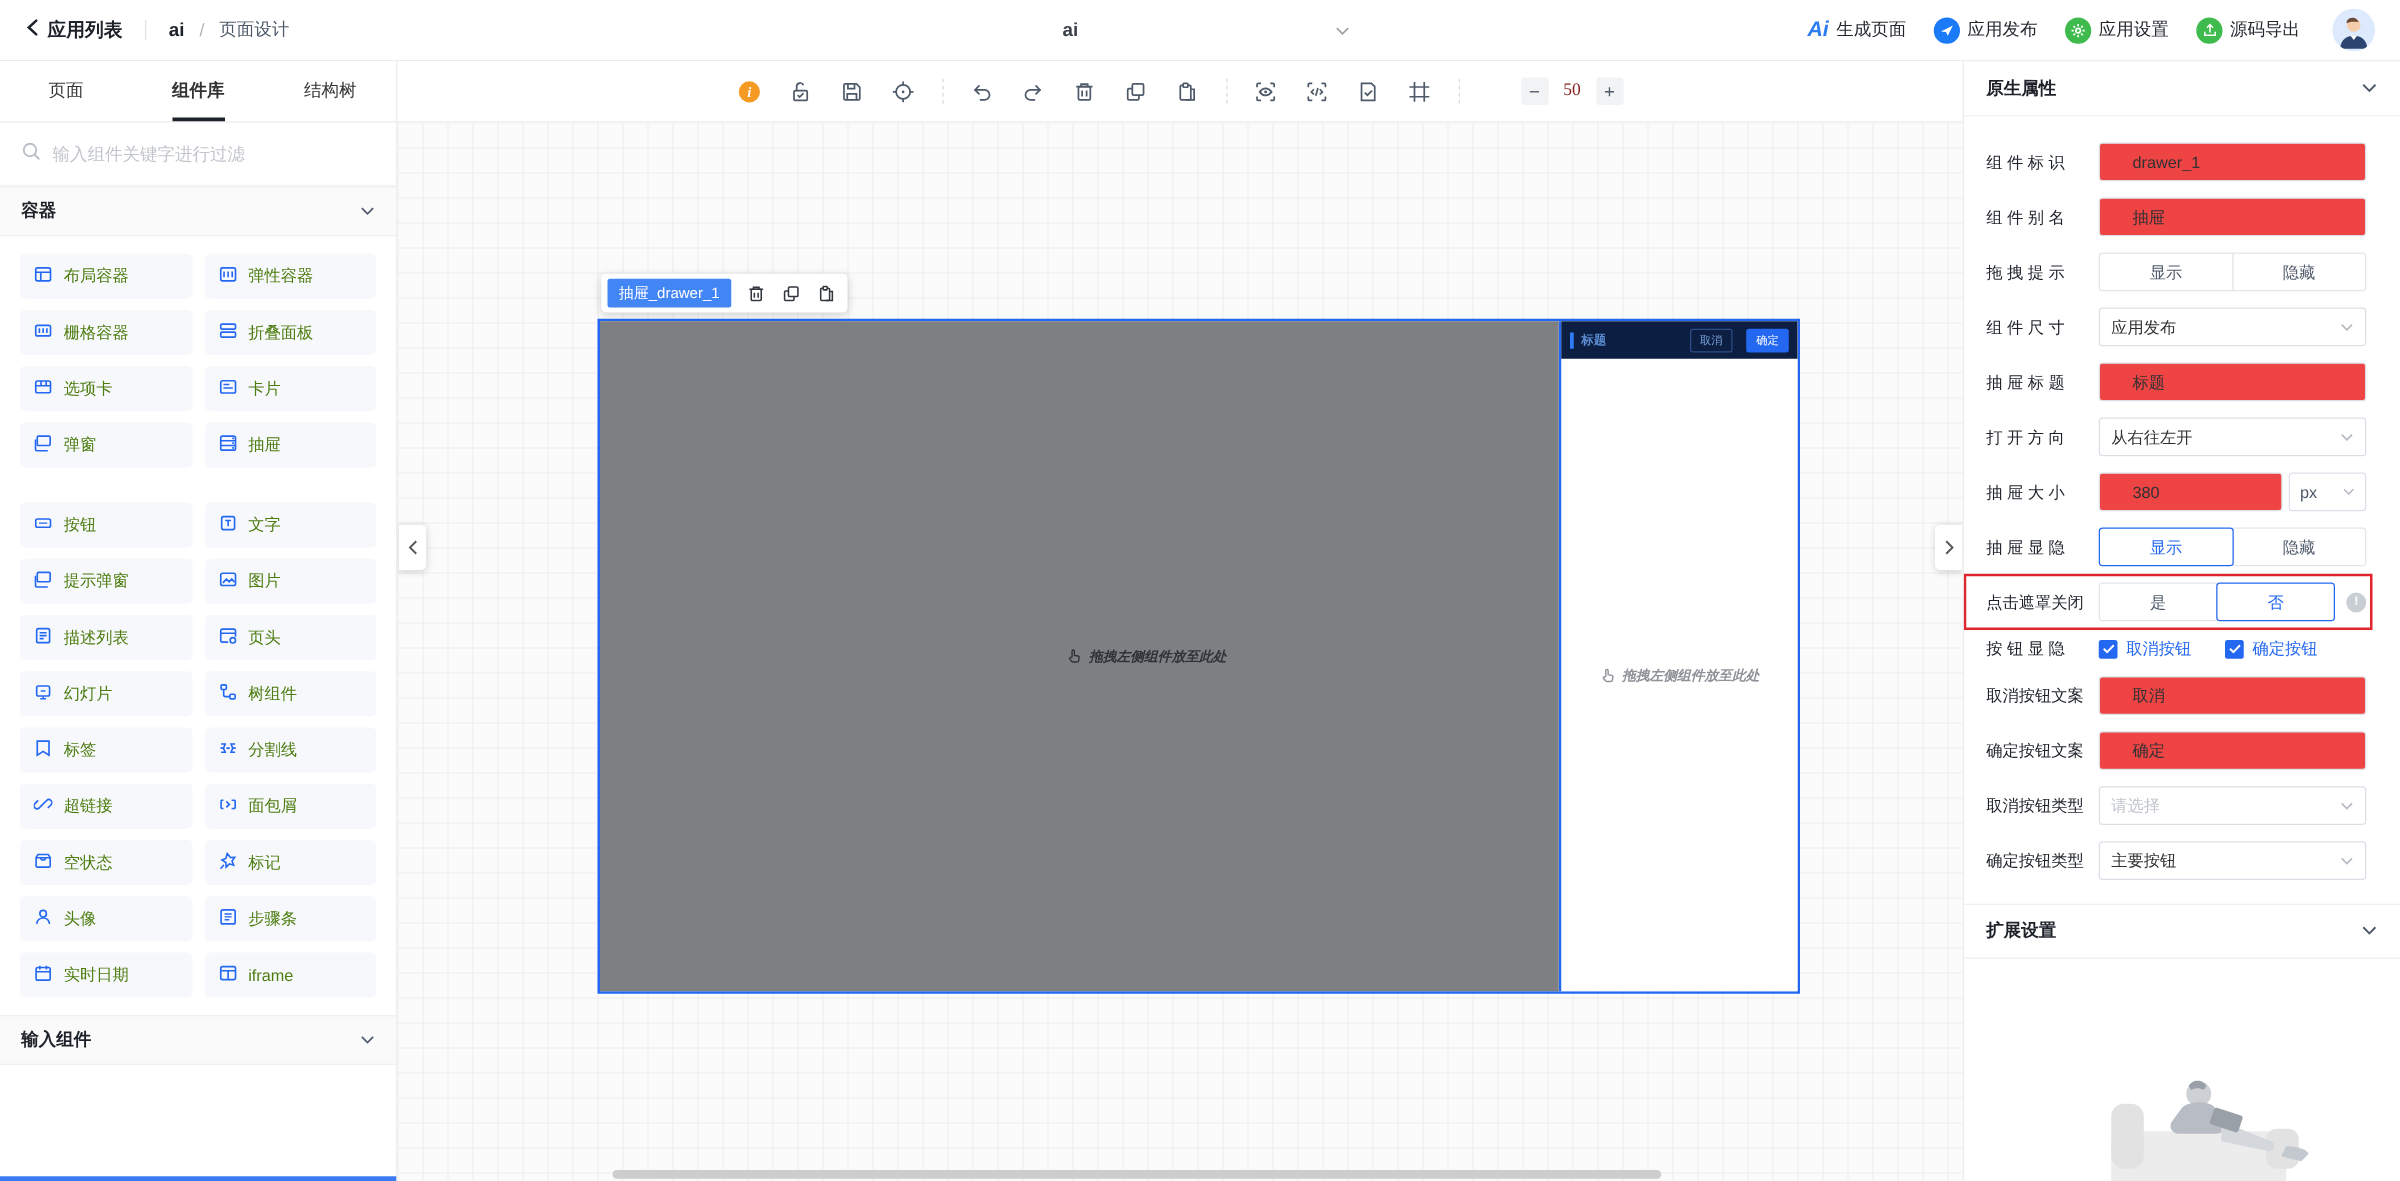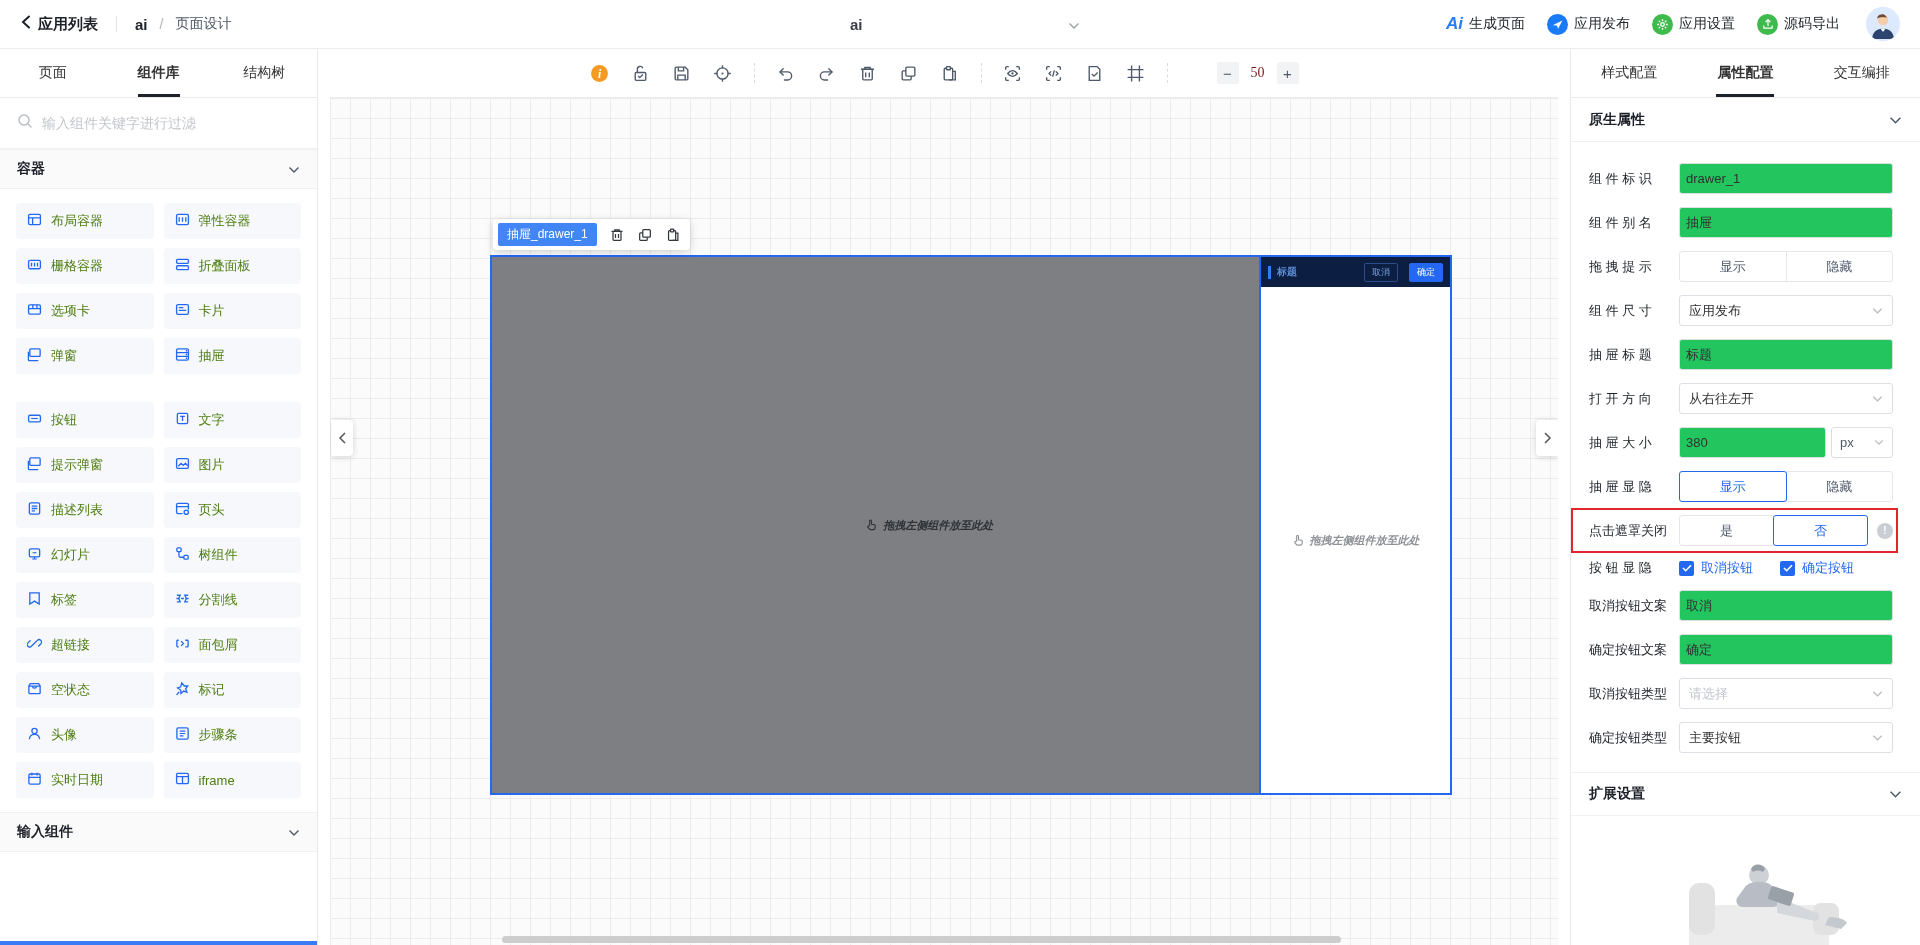--- a/index.html
+++ b/index.html
@@ -18,21 +18,21 @@
   .crumb-page { font-size:14px; color:#4e5969; }
   .page-sel { position:absolute; left:850px; top:0; height:49px; width:230px; display:flex; align-items:center; justify-content:space-between; cursor:pointer; }
   .page-sel .val { font-size:15px; font-weight:bold; color:#3a3f47; }
   .hdr-right { margin-left:auto; display:flex; align-items:center; gap:22px; }
   .hdr-act { display:flex; align-items:center; gap:6px; font-size:14px; color:#23272e; cursor:pointer; }
   .cir { width:21px; height:21px; border-radius:50%; display:flex; align-items:center; justify-content:center; }
   .ai-logo { font-size:17px; font-weight:bold; color:#2b7cf0; font-style:italic; letter-spacing:0; }
   .avatar { width:34px; height:34px; border-radius:50%; background:#ddeafd; overflow:hidden; margin-left:4px; cursor:pointer; }
 
   
-  .main { flex:1; display:flex; min-height:0;gap:12px; }
+  .main { flex:1; display:flex; min-height:0; }
 
   
   .sidebar { width:318px; flex:0 0 318px; border-right:1px solid #e8e8e8; display:flex; flex-direction:column; position:relative; overflow:hidden; background:#fff; }
   .sb-tabs { height:49px; flex:0 0 49px; display:flex; border-bottom:1px solid #ececec; }
   .sb-tab { flex:1; display:flex; align-items:center; justify-content:center; font-size:14px; color:#333; position:relative; cursor:pointer; }
   .sb-tab.active { font-weight:bold; }
   .sb-tab.active::after { content:""; position:absolute; bottom:0; left:50%; transform:translateX(-50%); width:42px; height:3px; background:#1d2129; }
   .sb-search { height:51px; flex:0 0 51px; display:flex; align-items:center; gap:9px; padding:0 17px; border-bottom:1px solid #f2f2f2; }
   .sb-search input { border:none; outline:none; flex:1; font-size:14px; color:#000000; font-family:inherit; }
   .sb-search input::placeholder { color:#c2c6cc; }
@@ -85,21 +85,21 @@
   .in-tab { flex:1; display:flex; align-items:center; justify-content:center; font-size:14px; color:#333; position:relative; cursor:pointer; }
   .in-tab.active { font-weight:bold; }
   .in-tab.active::after { content:""; position:absolute; bottom:0; left:50%; transform:translateX(-50%); width:58px; height:3px; background:#1d2129; }
   .in-sec { height:44px; flex:0 0 44px; display:flex; align-items:center; justify-content:space-between; padding:0 18px; border-bottom:1px solid #f0f0f0; cursor:pointer; }
   .in-sec .t { font-size:14px; font-weight:bold; }
   .in-sec.ext { border-top:1px solid #f0f0f0; }
   .fields { padding:8px 27px 6px 18px; }
   .frow { display:flex; align-items:center; margin:13px 0; position:relative; }
   .flabel { width:90px; flex:0 0 90px; font-size:13px; color:#1d2129; white-space:pre; }
   .fctrl { flex:1; display:flex; align-items:center; min-width:0; }
-  .tin { width:100%; height:31px; border:1px solid #dcdfe6; border-radius:3px; font-size:13px; color:#303133; padding:0 6px; outline:none; font-family:inherit; background:#22c55e; }
+  .tin { width:100%; height:31px; border:1px solid #dcdfe6; border-radius:3px; font-size:13px; color:#303133; padding:0 26px; outline:none; font-family:inherit; background:#ef4444; }
   .sel { width:100%; height:31px; border:1px solid #dcdfe6; border-radius:3px; font-size:13px; color:#303133; padding:0 9px; display:flex; align-items:center; justify-content:space-between; cursor:pointer; background:#fff; }
   .sel .ph { color:#c0c4cc; }
   .seg { display:flex; width:100%; }
   .seg-opt { flex:1; height:31px; border:1px solid #e5e6eb; background:#fff; display:flex; align-items:center; justify-content:center; font-size:13px; color:#4e5969; cursor:pointer; }
   .seg-opt:first-child { border-radius:3px 0 0 3px; }
   .seg-opt:last-child { border-radius:0 3px 3px 0; margin-left:-1px; }
   .seg-opt.sel-on { border-color:#2468f2; color:#2468f2; z-index:1; border-radius:3px; }
   .unit-sel { width:62px; flex:0 0 62px; margin-left:5px; height:31px; border:1px solid #dcdfe6; border-radius:3px; font-size:13px; color:#4e5969; padding:0 8px; display:flex; align-items:center; justify-content:space-between; cursor:pointer; }
   .info-dot { width:16px; height:16px; flex:0 0 16px; margin-left:9px; border-radius:50%; background:#c9cdd4; color:#fff; font-size:10px; font-weight:bold; display:flex; align-items:center; justify-content:center; }
   .red-frame { position:absolute; left:-18px; right:-5px; top:-7px; bottom:-7px; border:2px solid #e0262c; pointer-events:none; z-index:3; }
@@ -558,25 +558,20 @@
               </div>
             </div>
           </div>
         </div>
 
         <div class="h-scroll"></div>
       </div>
     </div>
 
     <div class="insp">
-      <div class="in-tabs">
-        <div class="in-tab">样式配置</div>
-        <div class="in-tab active">属性配置</div>
-        <div class="in-tab">交互编排</div>
-      </div>
 
       <div class="in-sec">
         <span class="t">原生属性</span>
         <span><svg width="13" height="9" viewBox="0 0 12 8">
               <path d="M1.5 1.5L6 6l4.5-4.5" stroke="#4e5969" stroke-width="1.4" fill="none"></path>
             </svg></span>
       </div>
 
       <div class="fields">
 

